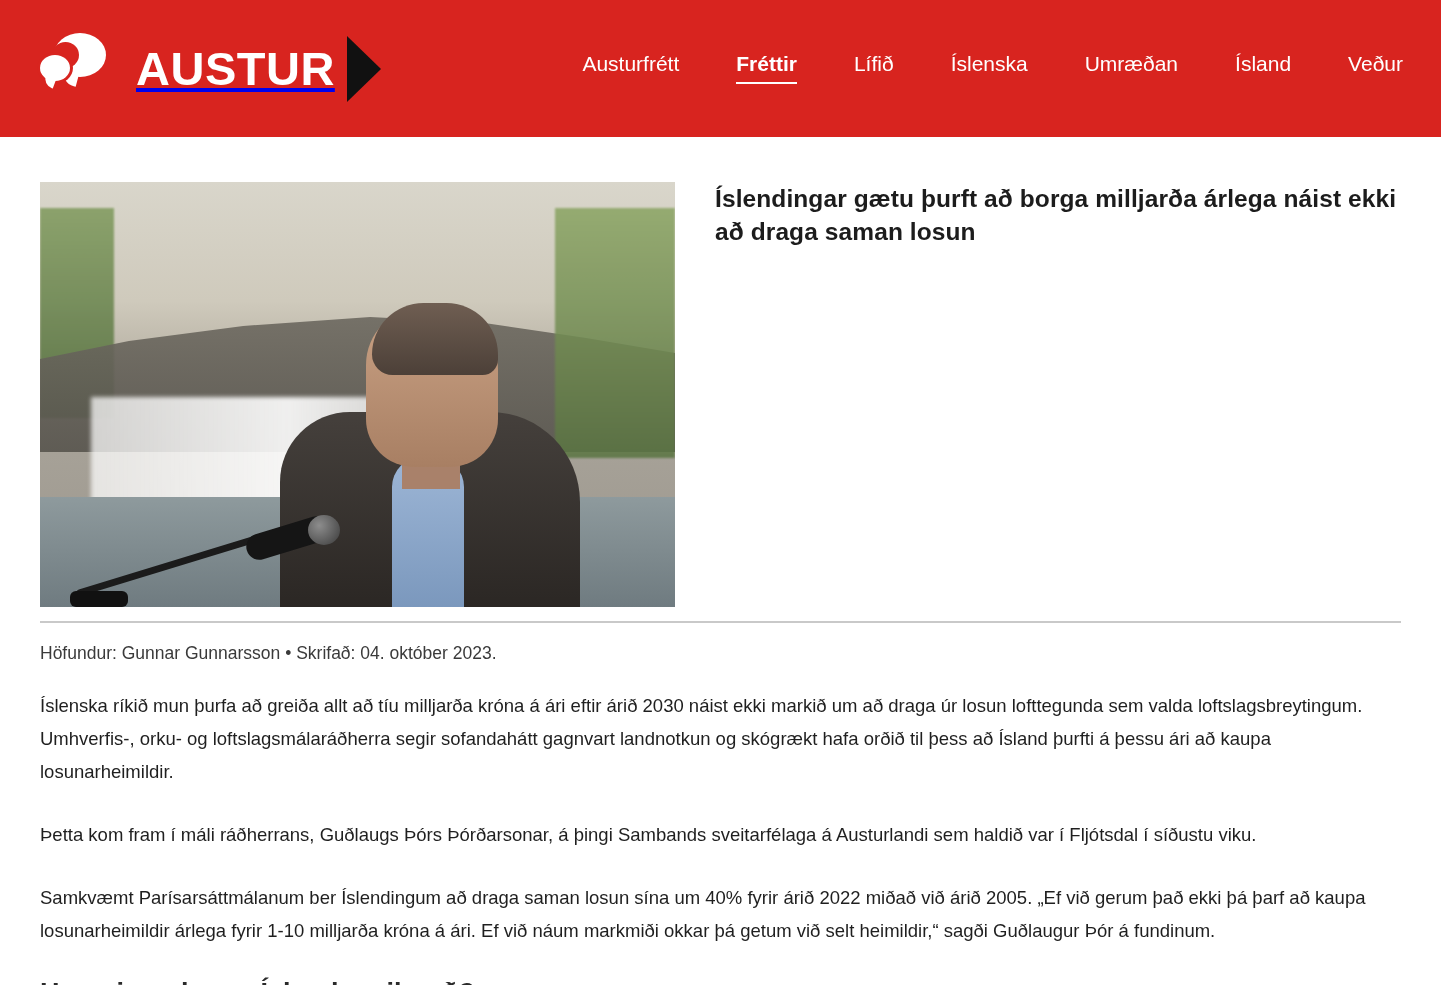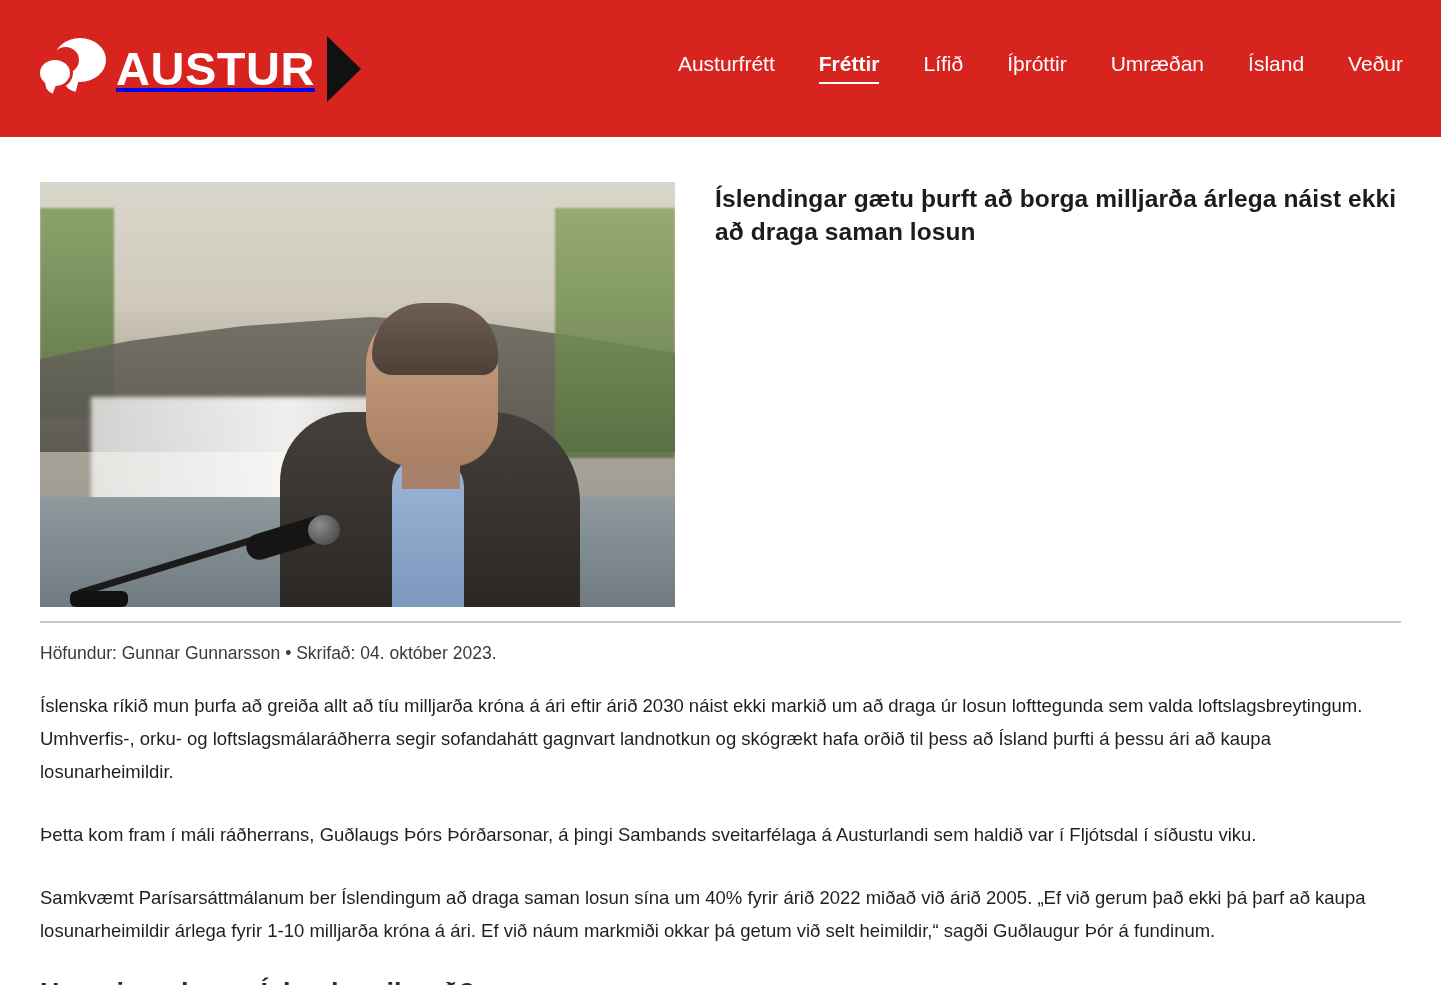--- a/index.html
+++ b/index.html
@@ -14,23 +14,23 @@
   
   .site-header {
     background: #d8241f;
     height: 137px;
     position: relative;
     display: flex;
     align-items: center;
   }
   .logo {
     display: flex;
-    align-items: center;
     margin-left: 40px;
     height: 72px;
+    gap: 20px;
   }
   .logo-bubble {
     width: 66px;
     height: 62px;
     position: relative;
     margin-right: 10px;
     flex: none;
   }
   .logo-bubble .b1 {
     position: absolute;
@@ -102,21 +102,21 @@
     border-top: 33px solid transparent;
     border-bottom: 33px solid transparent;
     border-left: 34px solid #111111;
   }
 
   .main-nav {
     margin-left: auto;
     margin-right: 38px;
     display: flex;
     align-items: center;
-    gap: 44px;
+    gap: 57px;
     padding-bottom: 2px;
   }
   .nav-item {
     color: #ffffff;
     font-size: 21px;
     text-decoration: none;
     padding-bottom: 8px;
     position: relative;
     white-space: nowrap;
     cursor: pointer;
@@ -315,21 +315,21 @@
     <span class="logo-text">
       <span class="logo-word1">AUSTUR</span>
       <span class="logo-arrow"></span>
     </span>
   </a>
 
   <nav class="main-nav">
     <a class="nav-item" href="#">Austurfrétt</a>
     <a class="nav-item active" href="#">Fréttir</a>
     <a class="nav-item" href="#">Lífið</a>
-    <a class="nav-item" href="#">Íþróttir</a>
+    <a class="nav-item" href="#">Íslenska</a>
     <a class="nav-item" href="#">Umræðan</a>
     <a class="nav-item" href="#">Ísland</a>
     <a class="nav-item" href="#">Veður</a>
   </nav>
 
 </header>
 
 <main class="content">
 
   <div class="article-top clearfix">

